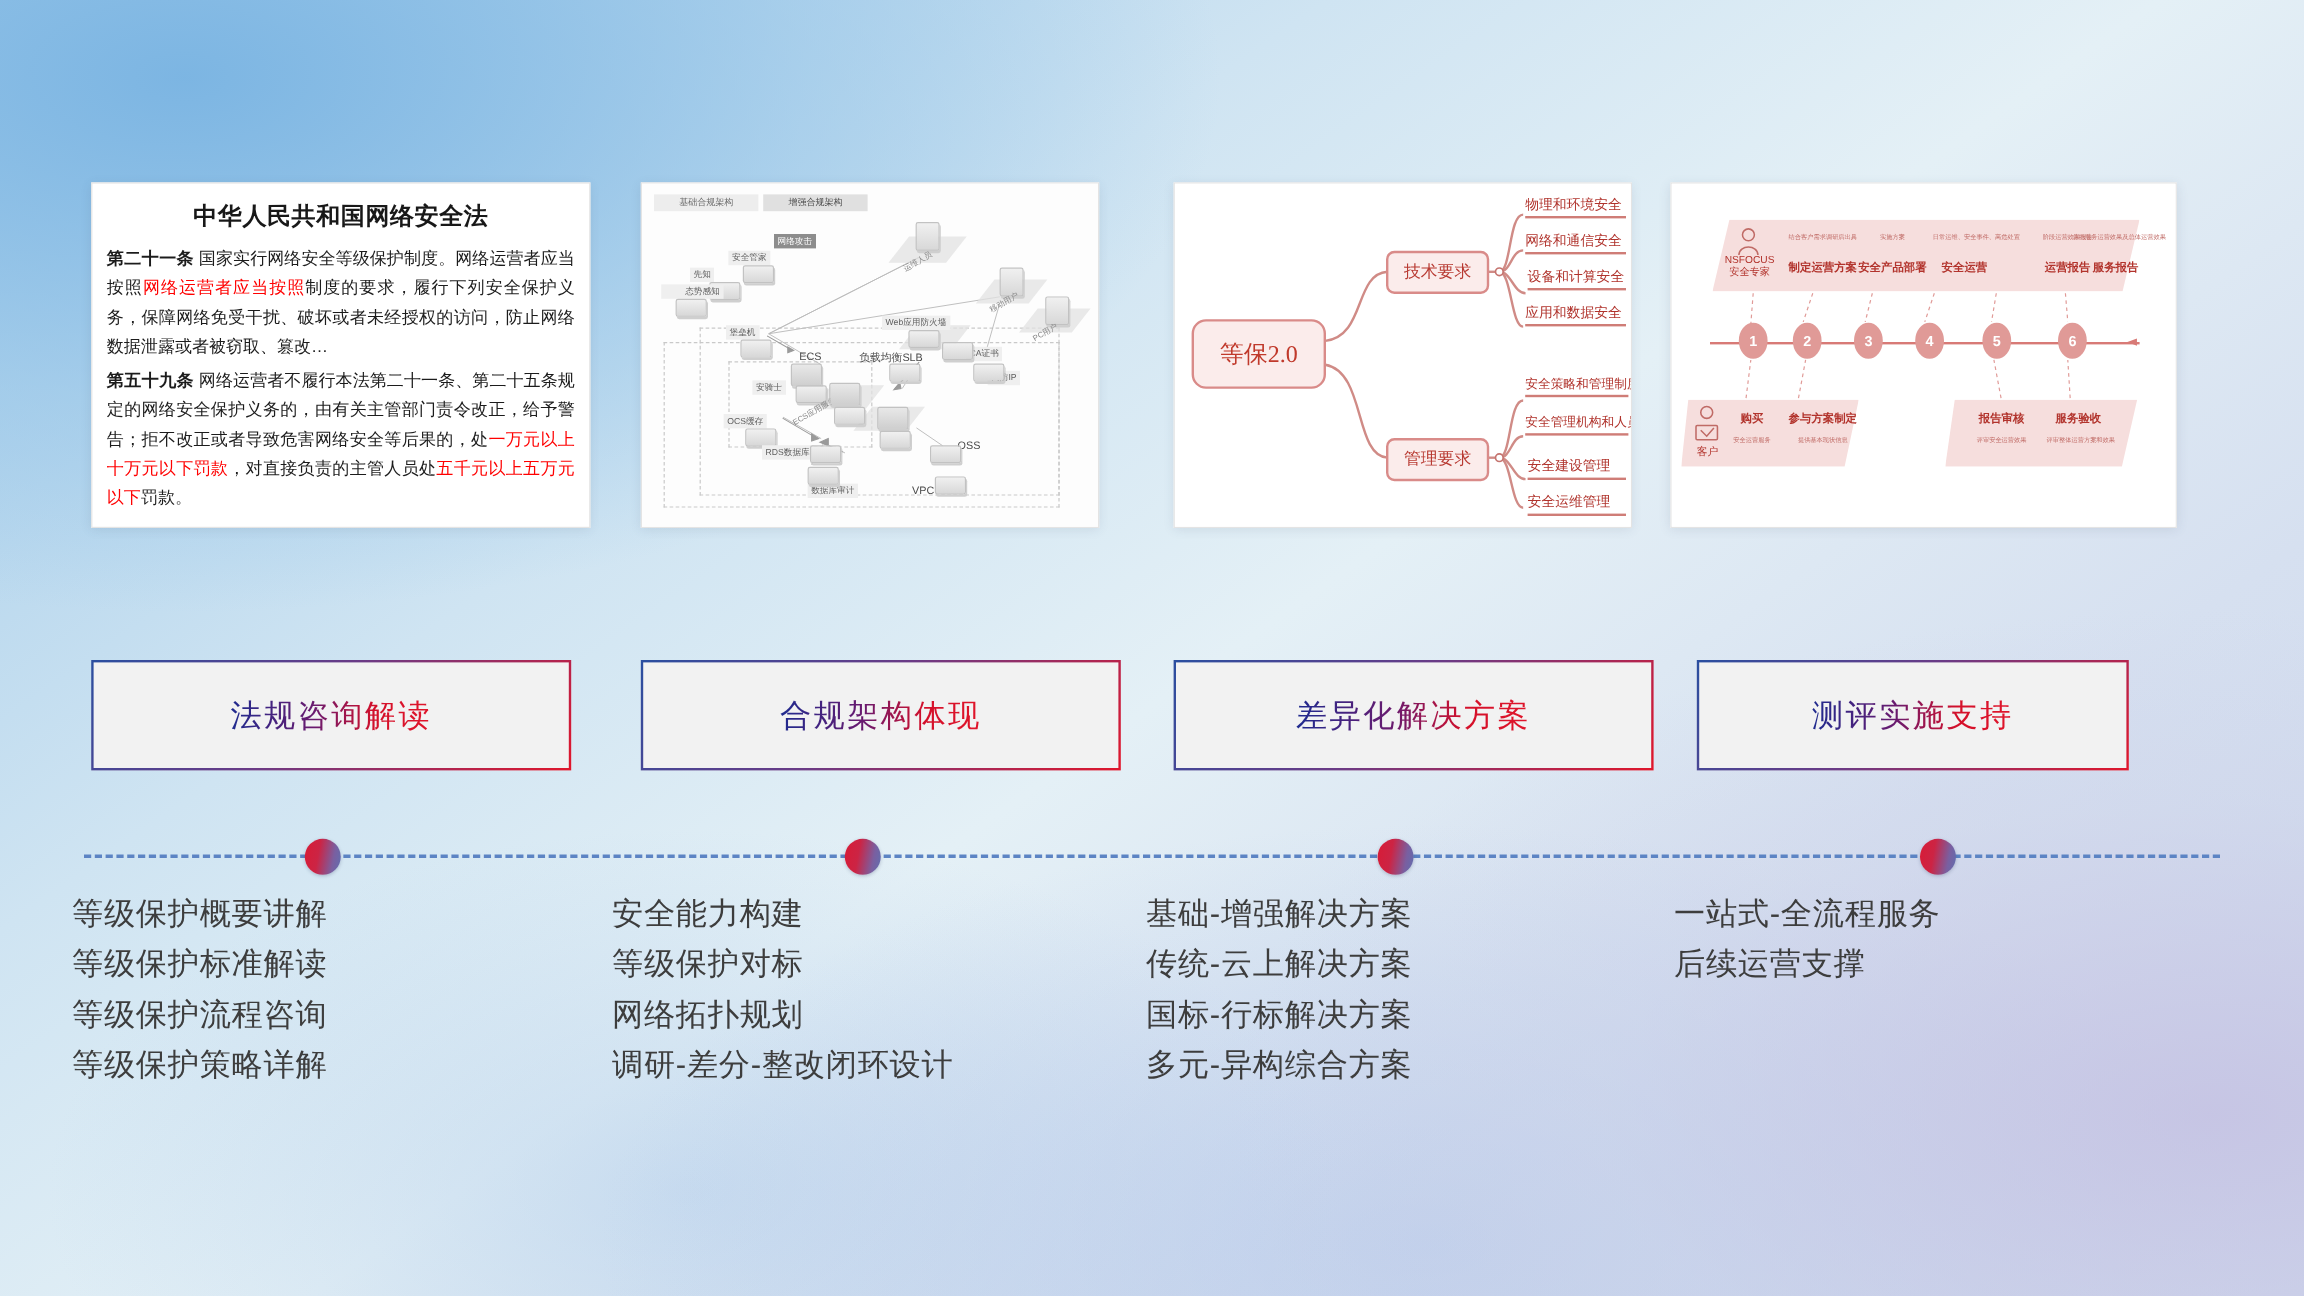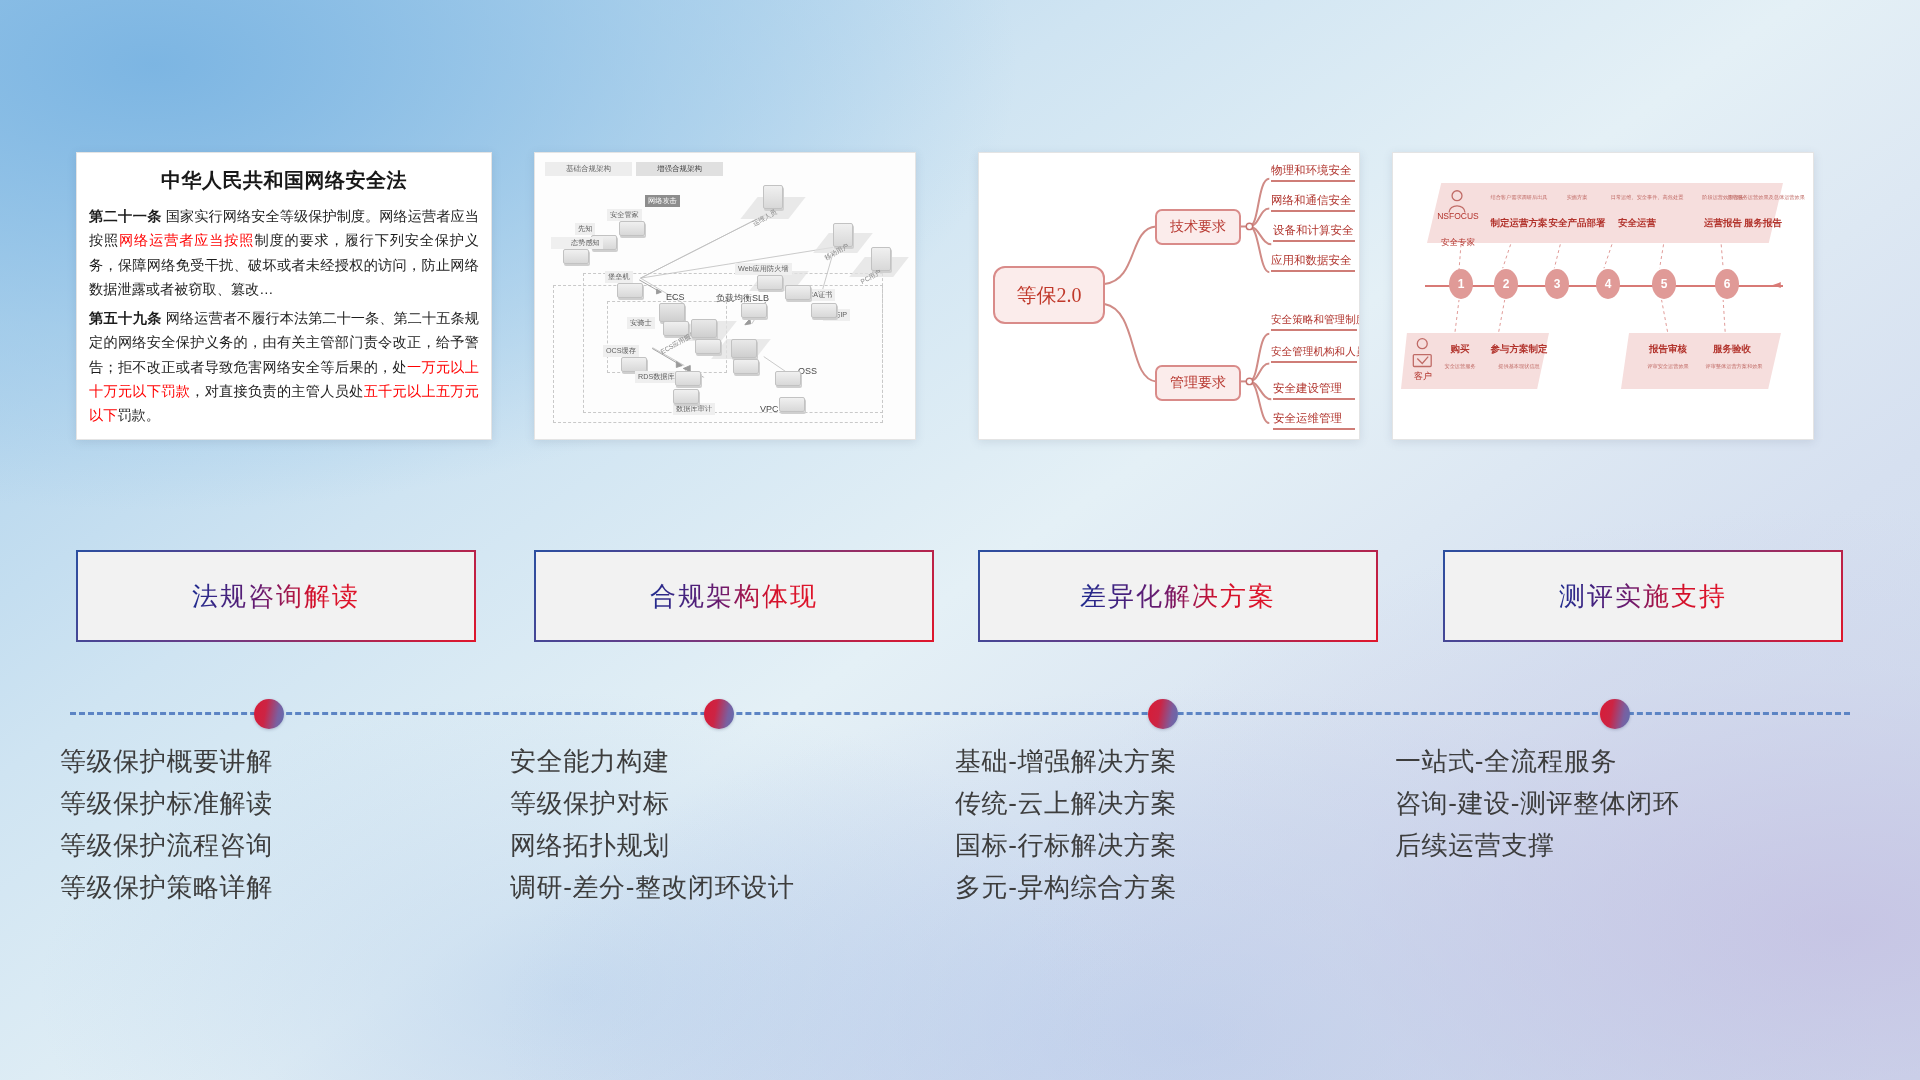--- a/index.html
+++ b/index.html
@@ -181,21 +181,21 @@
   }
   .head-text {
     font-size: 26px; font-weight: 500; letter-spacing: 2px;
     background-image: linear-gradient(90deg, #1f2b8f 0%, #6b1a6e 42%, #d4102a 72%, #e0162b 100%);
     -webkit-background-clip: text; background-clip: text;
     -webkit-text-fill-color: transparent; color: transparent;
   }
   .hb-1 { left: 76px;  width: 400px; }
   .hb-2 { left: 534px; width: 400px; }
   .hb-3 { left: 978px; width: 400px; }
-  .hb-4 { left: 1414px; width: 400px; margin-left: 29px; }
+  .hb-4 { left: 1414px; width: 360px; }
 
   
   .timeline { position: absolute; top: 694px; left: 0; width: 1920px; height: 40px; }
   .tl-line {
     position: absolute; top: 18px; left: 70px; width: 1780px; height: 0;
     border-top: 3px dashed #5c84c4;
   }
   .tl-dot {
     position: absolute; top: 5px; width: 30px; height: 30px; border-radius: 50%;
     background: linear-gradient(100deg, #d81b36 0%, #cc2444 38%, #7a5fa0 76%, #5f6fb0 100%);
@@ -420,21 +420,21 @@
 
         <div class="proc-dot" style="left:56px;">1</div>
         <div class="proc-dot" style="left:101px;">2</div>
         <div class="proc-dot" style="left:152px;">3</div>
         <div class="proc-dot" style="left:203px;">4</div>
         <div class="proc-dot" style="left:259px;">5</div>
         <div class="proc-dot" style="left:322px;">6</div>
 
         <div class="proc-person" style="left:42px;top:58px;width:46px;">
           <div style="font-size:8.5px;">NSFOCUS</div>
-          <div style="font-size:8.5px;margin-top:16px;">安全专家</div>
+          <div style="font-size:8.5px;">安全专家</div>
         </div>
         <div class="proc-person" style="left:14px;top:217px;width:32px;">客户</div>
 
         <div class="proc-step-s" style="left:90px;top:41px;width:72px;">结合客户需求调研后出具</div>
         <div class="proc-step-t" style="left:88px;top:64px;width:76px;">制定运营方案</div>
 
         <div class="proc-step-s" style="left:158px;top:41px;width:52px;">实施方案</div>
         <div class="proc-step-t" style="left:146px;top:64px;width:76px;">安全产品部署</div>
 
         <div class="proc-step-s" style="left:204px;top:41px;width:100px;">日常运维、安全事件、高危处置</div>
@@ -510,18 +510,17 @@
 
     <div class="list-col lc-3">
       <div class="list-item">基础-增强解决方案</div>
       <div class="list-item">传统-云上解决方案</div>
       <div class="list-item">国标-行标解决方案</div>
       <div class="list-item">多元-异构综合方案</div>
     </div>
 
     <div class="list-col lc-4">
       <div class="list-item">一站式-全流程服务</div>
-      <div class="list-item">咨询-建设-测评整体闭环</div>
       <div class="list-item">后续运营支撑</div>
     </div>
   </div>
 
 </div>
 
 </body></html>

